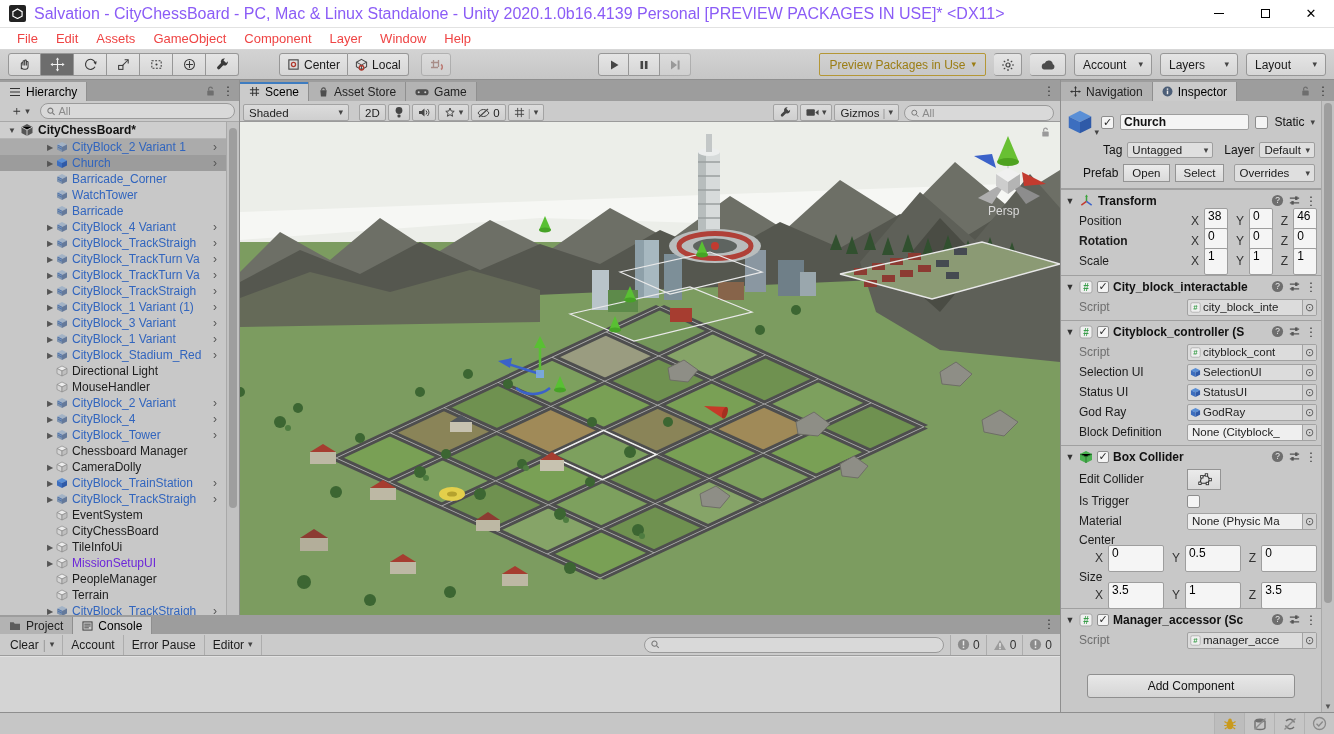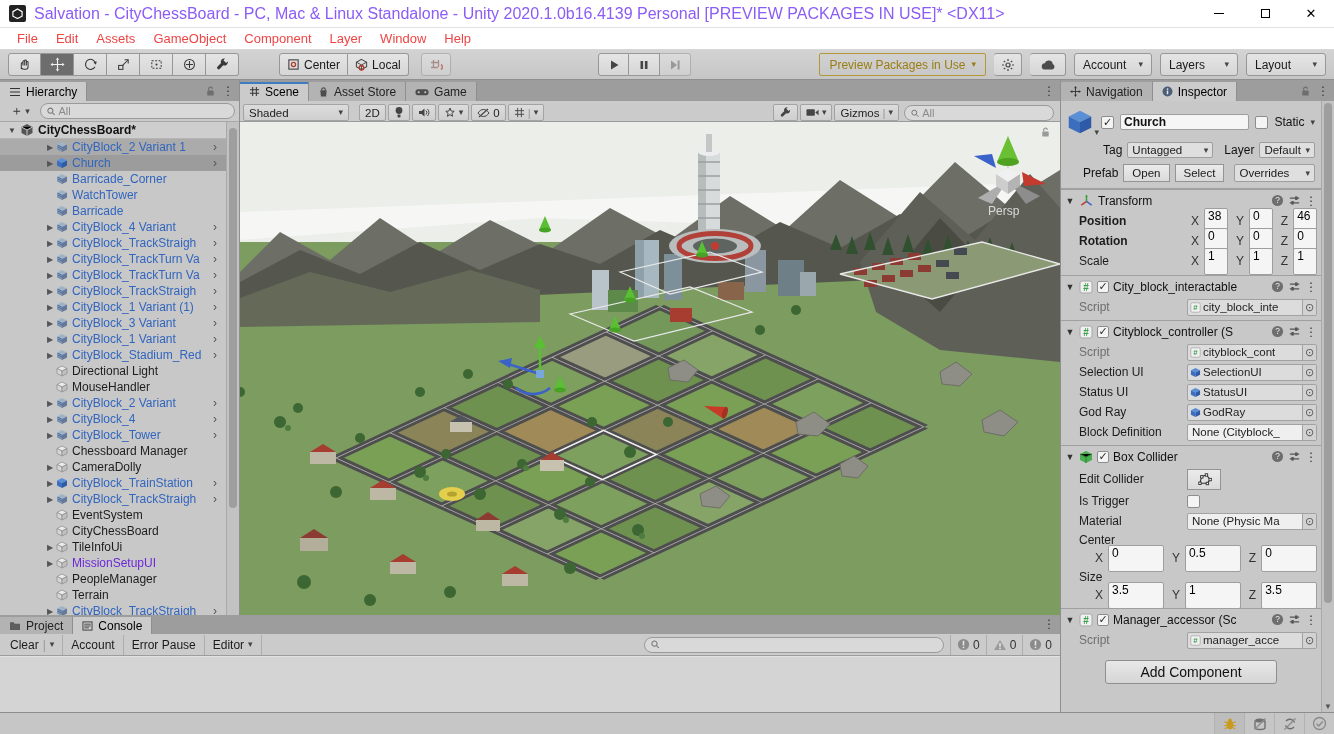--- a/index.html
+++ b/index.html
@@ -70,29 +70,29 @@
   #insp-body{flex:1;position:relative;overflow:hidden;padding-right:13px}
   .irow{display:flex;align-items:center;height:20px;padding:0 4px 0 18px;gap:4px}
   .ilabel{width:104px;flex:0 0 104px;color:#1c1c1c;white-space:nowrap;overflow:hidden}
   .ifield{flex:1;height:16px;background:#f5f5f5;border:1px solid #9e9e9e;border-radius:2px;font-size:12px;padding:0 3px;display:flex;align-items:center;overflow:hidden}
   .ifield input{width:100%;border:none;outline:none;background:transparent;font-size:12px;color:#111}
   .objfield{flex:1;height:17px;background:#dcdcdc;border:1px solid #a2a2a2;border-radius:2px;display:flex;align-items:center;overflow:hidden}
   .objfield .otext{flex:1;font-size:11.5px;color:#222;white-space:nowrap;overflow:hidden;padding-left:2px}
   .objfield .picker{flex:0 0 14px;border-left:1px solid #a2a2a2;height:100%;display:flex;align-items:center;justify-content:center;color:#555;font-size:11px;background:#d2d2d2}
   .comp-header{height:22px;display:flex;align-items:center;gap:4px;padding:0 4px;border-top:1px solid #a0a0a0;background:#c8c8c8}
   .comp-header .tri{font-size:9px;color:#333;width:10px;text-align:center}
-  .comp-header .ctitle{font-weight:normal;font-size:12px;flex:1;white-space:nowrap;overflow:hidden}
+  .comp-header .ctitle{font-weight:bold;font-size:12px;flex:1;white-space:nowrap;overflow:hidden}
   .hicon{color:#555;display:flex;align-items:center}
   .checkbox{width:13px;height:13px;background:#f4f4f4;border:1px solid #8d8d8d;border-radius:2px;display:flex;align-items:center;justify-content:center;font-size:11px;color:#2a2a2a}
   .dropdown{height:16px;background:#dfdfdf;border:1px solid #9e9e9e;border-radius:2px;display:flex;align-items:center;justify-content:space-between;font-size:11.5px;padding:0 4px;gap:4px;color:#1a1a1a}
   .mini-btn{height:18px;background:linear-gradient(#ebebeb,#dadada);border:1px solid #949494;display:flex;align-items:center;justify-content:center;font-size:11.5px;padding:0 8px;color:#1a1a1a}
   .axis-lbl{color:#333;font-size:12px;flex:0 0 auto;margin:0 1px 0 4px}
   .axis-input{flex:1;height:27px;background:#f5f5f5;border:1px solid #9e9e9e;border-radius:2px;font-size:12px;padding:0 3px;min-width:0}
   .axis-input input{width:100%;border:none;outline:none;background:transparent;font-size:12px}
-  #addcomp{width:172px;height:24px;margin:10px auto 0;background:linear-gradient(#e8e8e8,#d5d5d5);border:1px solid #8f8f8f;border-radius:3px;display:block;font-size:14px;color:#111}
+  #addcomp{width:208px;height:24px;margin:24px auto 0;background:linear-gradient(#e8e8e8,#d5d5d5);border:1px solid #8f8f8f;border-radius:3px;display:block;font-size:12px;color:#111}
   
   #bottompanel{top:615px;left:0;width:1060px;height:97px;background:#c8c8c8;display:flex;flex-direction:column}
   #consolebar{height:22px;background:#cbcbcb;border-bottom:1px solid #9d9d9d;display:flex;align-items:center;padding:0 2px}
   .cb-btn{height:20px;display:flex;align-items:center;padding:0 8px;font-size:12px;color:#1b1b1b;border-right:1px solid #adadad;gap:4px}
   #console-search{flex:0 0 300px;margin-left:auto;margin-right:6px}
   .count-btn{height:20px;display:flex;align-items:center;gap:3px;padding:0 6px;border-left:1px solid #adadad;font-size:12px;color:#333}
   #console-content{flex:1;background:#d4d4d4;border-top:1px solid #e2e2e2}
   
   #statusbar{top:712px;left:0;width:1334px;height:22px;background:#c6c6c6;border-top:1px solid #8e8e8e;display:flex;align-items:center}
   #status-icons{margin-left:auto;display:flex;align-items:center;height:22px}
@@ -1114,21 +1114,21 @@
       <span class="hicon">
           <svg width="13" height="13" viewBox="0 0 14 14">
             <path d="M2 4.5h10M2 9.5h10" stroke="#555" stroke-width="1.2"></path>
             <rect x="7.6" y="2.6" width="2.6" height="3.8" fill="#555"></rect>
             <rect x="3.6" y="7.6" width="2.6" height="3.8" fill="#555"></rect>
           </svg>
         </span>
       <span class="dots">⋮</span>
     </div>
     <div class="irow">
-      <span class="ilabel" style="font-weight:bold">Position</span>
+      <span class="ilabel" style="font-weight:normal">Position</span>
       <span class="axis-lbl">X</span>
         <span class="axis-input"><input readonly="" value="38" style=""></span>
       <span class="axis-lbl">Y</span>
         <span class="axis-input"><input readonly="" value="0" style=""></span>
       <span class="axis-lbl">Z</span>
         <span class="axis-input"><input readonly="" value="46" style=""></span>
     </div>
     <div class="irow">
       <span class="ilabel" style="font-weight:bold">Rotation</span>
       <span class="axis-lbl">X</span>

